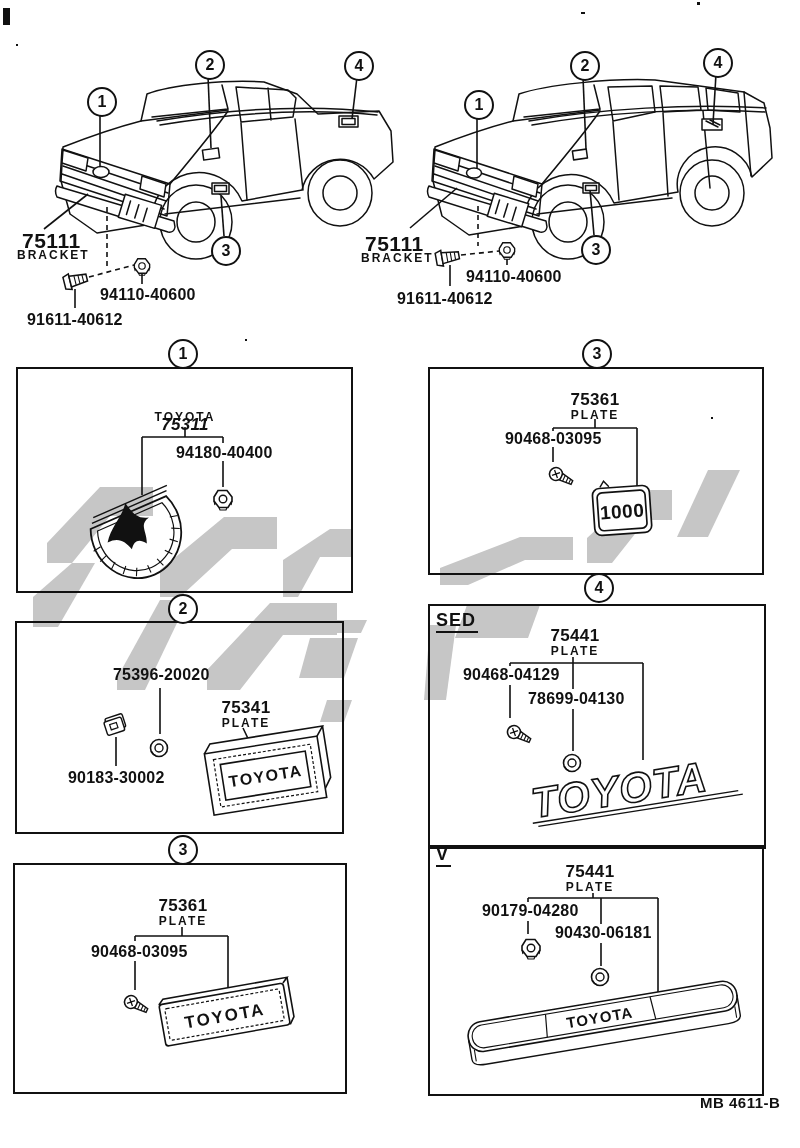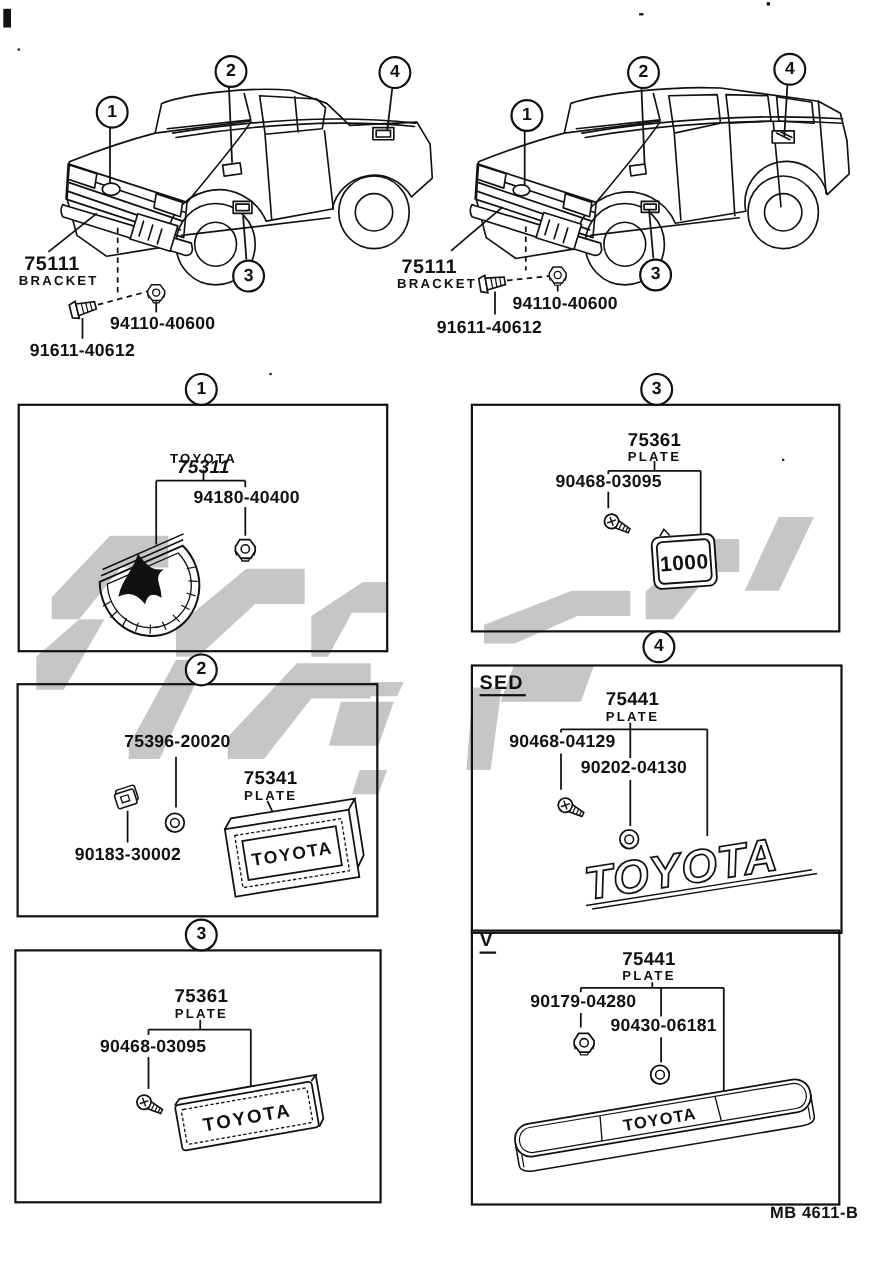--- a/index.html
+++ b/index.html
@@ -4,21 +4,21 @@
 <style>
   html,body{margin:0;padding:0;background:#fff;}
   .page{position:relative;width:800px;height:1148px;background:#fff;overflow:hidden;
         font-family:"Liberation Sans",sans-serif;color:#111;}
   .wm{position:absolute;left:0;top:0;width:800px;height:1148px;z-index:1;}
   .wm svg{position:absolute;left:0;top:0;}
   .box{position:absolute;border:2.2px solid #111;background:transparent;z-index:2;}
   .art{position:absolute;left:0;top:0;z-index:3;}
   .txt{position:absolute;z-index:4;white-space:nowrap;line-height:1;}
   .num{font-size:17px;font-weight:700;letter-spacing:.3px;}
-  .numb{font-size:18px;font-weight:700;letter-spacing:.5px;}
+  .numb{font-size:21px;font-weight:700;letter-spacing:.5px;}
   .nums{font-size:16px;font-weight:700;letter-spacing:.2px;}
   .lbl{font-size:12px;font-weight:700;letter-spacing:2px;}
   .sec{font-size:18px;font-weight:700;letter-spacing:1px;border-bottom:2.4px solid #111;padding:0 2px 2px 0;}
   .ctr{text-align:center;}
   .circ{position:absolute;width:26px;height:26px;border:2.4px solid #111;border-radius:50%;
         background:#fff;z-index:5;display:flex;align-items:center;justify-content:center;
         font-size:16px;font-weight:700;}
   .mark{position:absolute;background:#111;z-index:4;}
   .foot{font-size:15px;font-weight:700;letter-spacing:.5px;}
 </style>
@@ -295,21 +295,21 @@
 
   <div class="txt nums" style="left:113px;top:667px;">75396-20020</div>
   <div class="txt num ctr" style="left:218px;top:699px;width:56px;">75341</div>
   <div class="txt lbl ctr" style="left:211px;top:717px;width:70px;">PLATE</div>
   <div class="txt nums" style="left:68px;top:770px;">90183-30002</div>
 
   <div class="txt sec" style="left:436px;top:611px;">SED</div>
   <div class="txt num ctr" style="left:547px;top:627px;width:56px;">75441</div>
   <div class="txt lbl ctr" style="left:540px;top:645px;width:70px;">PLATE</div>
   <div class="txt nums" style="left:463px;top:667px;">90468-04129</div>
-  <div class="txt nums" style="left:528px;top:691px;">90202-04130</div>
+  <div class="txt nums" style="left:528px;top:691px;">78699-04130</div>
 
   <div class="txt num ctr" style="left:155px;top:897px;width:56px;">75361</div>
   <div class="txt lbl ctr" style="left:148px;top:915px;width:70px;">PLATE</div>
   <div class="txt nums" style="left:91px;top:944px;">90468-03095</div>
 
   <div class="txt sec" style="left:436px;top:845px;">V</div>
   <div class="txt num ctr" style="left:562px;top:863px;width:56px;">75441</div>
   <div class="txt lbl ctr" style="left:555px;top:881px;width:70px;">PLATE</div>
   <div class="txt nums" style="left:482px;top:903px;">90179-04280</div>
   <div class="txt nums" style="left:555px;top:925px;">90430-06181</div>

